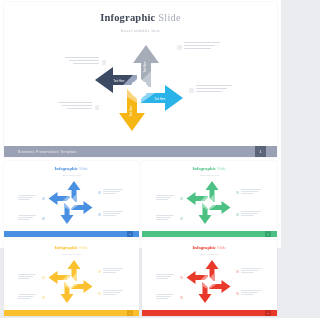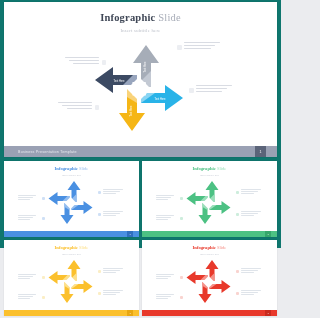--- a/index.html
+++ b/index.html
@@ -2,21 +2,21 @@
 <html><head>
 <meta charset="utf-8">
 <style>
   * { margin:0; padding:0; box-sizing:border-box; }
   html,body{
     width:281px; height:318px;
     background:#ebecef;
     font-family:"Liberation Sans", sans-serif;
     overflow:hidden;
   }
-  .page{ position:relative; width:281px; height:248px; background:#0f766e; }
+  .page{ position:relative; width:281px; height:248px; background:#ffffff; }
 
   
   .hero{
     position:absolute; left:4px; top:2px; width:273px; height:155px;
     background:#ffffff;
     box-shadow:0 0 1px rgba(0,0,0,.18);
   }
   .hero-title{
     position:absolute; top:10px; left:0; width:100%;
     text-align:center; font-size:10.5px; letter-spacing:.2px;

